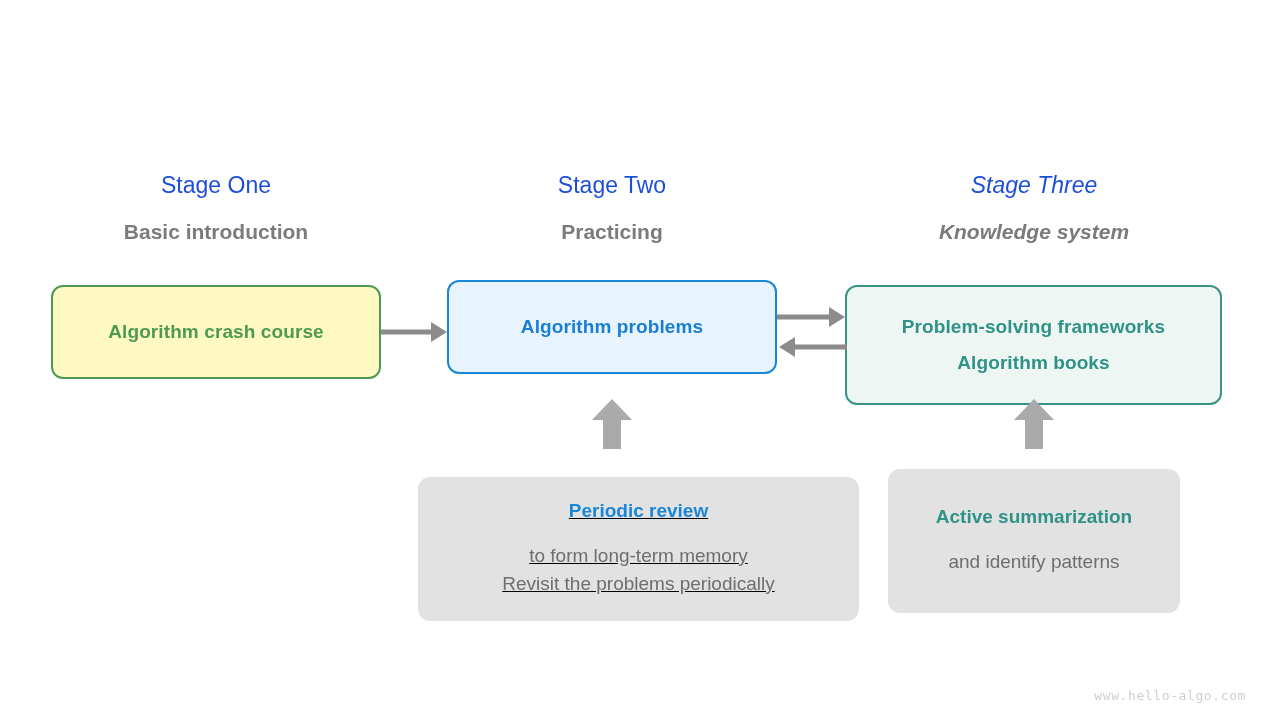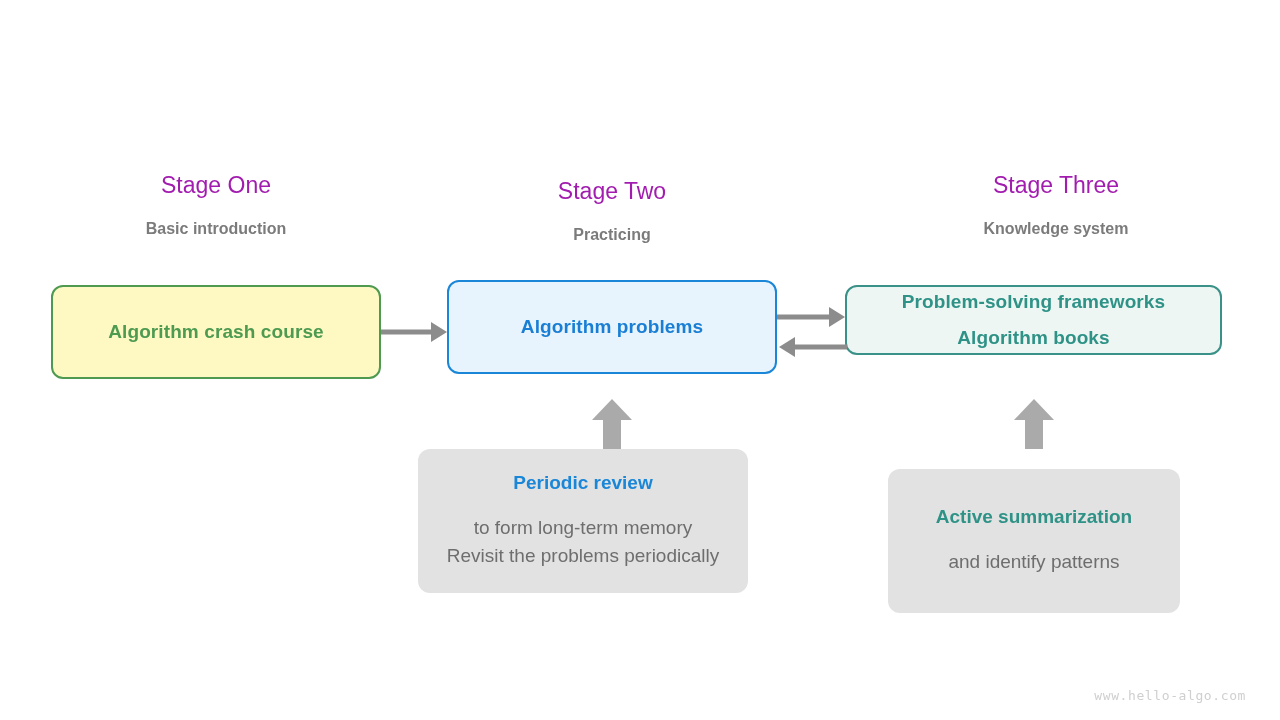--- a/index.html
+++ b/index.html
@@ -22,26 +22,26 @@
   }
 
   
   .stage-col {
     position: absolute;
     text-align: center;
   }
   .stage-title {
     font-size: 23px;
     font-weight: 400;
-    color: #a21caf;
+    color: #1d4ed8;
     line-height: 1;
     white-space: nowrap;
   }
   .stage-sub {
-    font-size: 16px;
+    font-size: 21px;
     font-weight: bold;
     color: #7b7b7b;
     line-height: 1;
     margin-top: 24px;
     white-space: nowrap;
   }
 
   
   .node {
     position: absolute;
@@ -126,44 +126,44 @@
 </head>
 <body>
 
 <div class="canvas">
 
   <div class="stage-col" style="left:51px; top:174px; width:330px;">
     <div class="stage-title">Stage One</div>
     <div class="stage-sub">Basic introduction</div>
   </div>
 
-  <div class="stage-col" style="left:447px; top:180px; width:330px;">
+  <div class="stage-col" style="left:447px; top:174px; width:330px;">
     <div class="stage-title">Stage Two</div>
     <div class="stage-sub">Practicing</div>
   </div>
 
-  <div class="stage-col" style="left:891px; top:174px; width:330px;">
+  <div class="stage-col" style="left:869px; top:174px; width:330px;font-style:italic;">
     <div class="stage-title">Stage Three</div>
     <div class="stage-sub">Knowledge system</div>
   </div>
 
   <div class="node node-green" style="left:51px; top:285px; width:330px; height:94px;">
     <div class="line">Algorithm crash course</div>
   </div>
 
   <div class="node node-blue" style="left:447px; top:280px; width:330px; height:94px;">
     <div class="line">Algorithm problems</div>
   </div>
 
-  <div class="node node-teal" style="left:845px; top:285px; width:377px; height:70px;">
+  <div class="node node-teal" style="left:845px; top:285px; width:377px; height:120px;">
     <div class="line">Problem-solving frameworks</div>
     <div class="line">Algorithm books</div>
   </div>
 
-  <div class="support" style="left:418px; top:449px; width:330px; height:144px;">
+  <div class="support" style="left:418px; top:477px; width:441px; height:144px;text-decoration:underline;">
     <div class="support-title blue">Periodic review</div>
     <div class="support-body">
       <span class="line">to form long-term memory</span>
       <span class="line">Revisit the problems periodically</span>
     </div>
   </div>
 
   <div class="support" style="left:888px; top:469px; width:292px; height:144px;">
     <div class="support-title teal">Active summarization</div>
     <div class="support-body">

